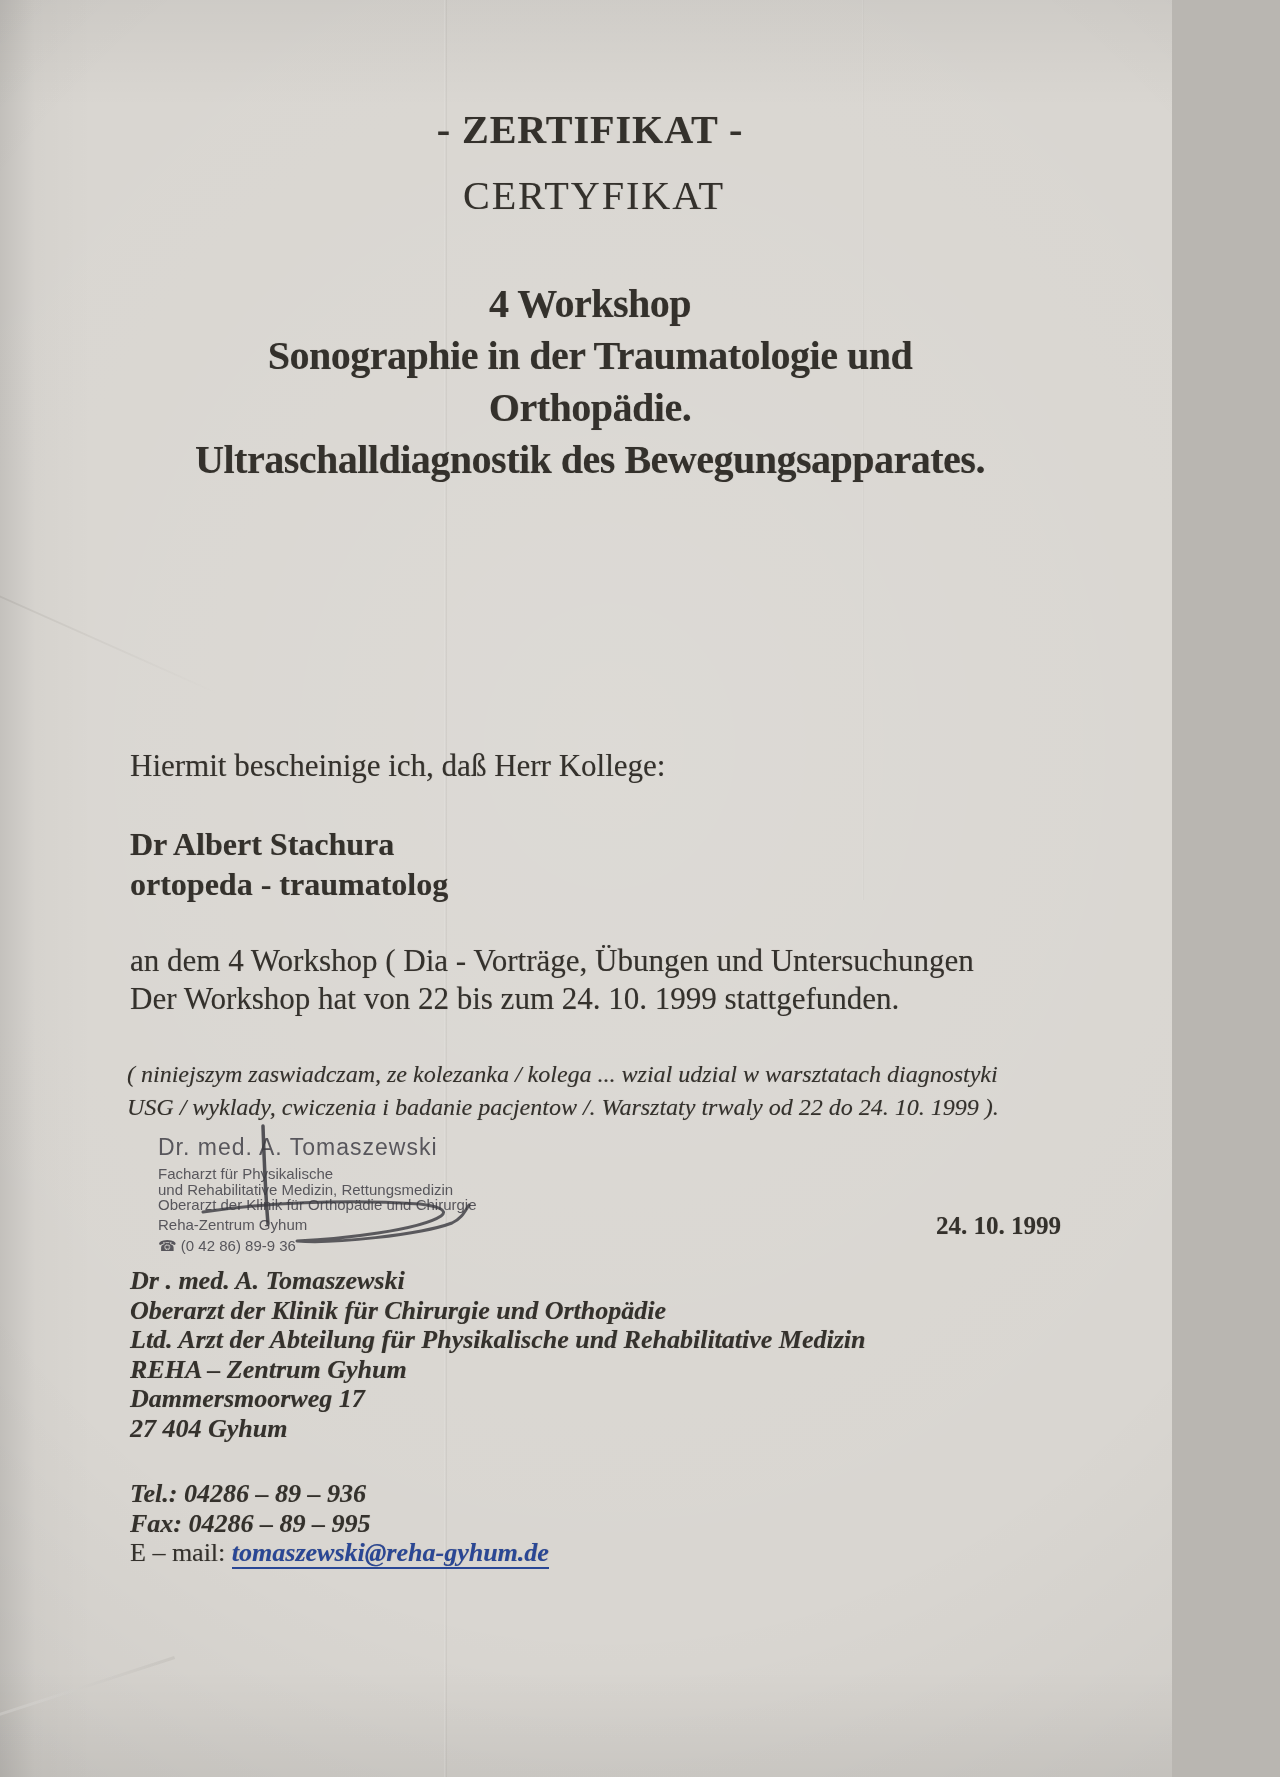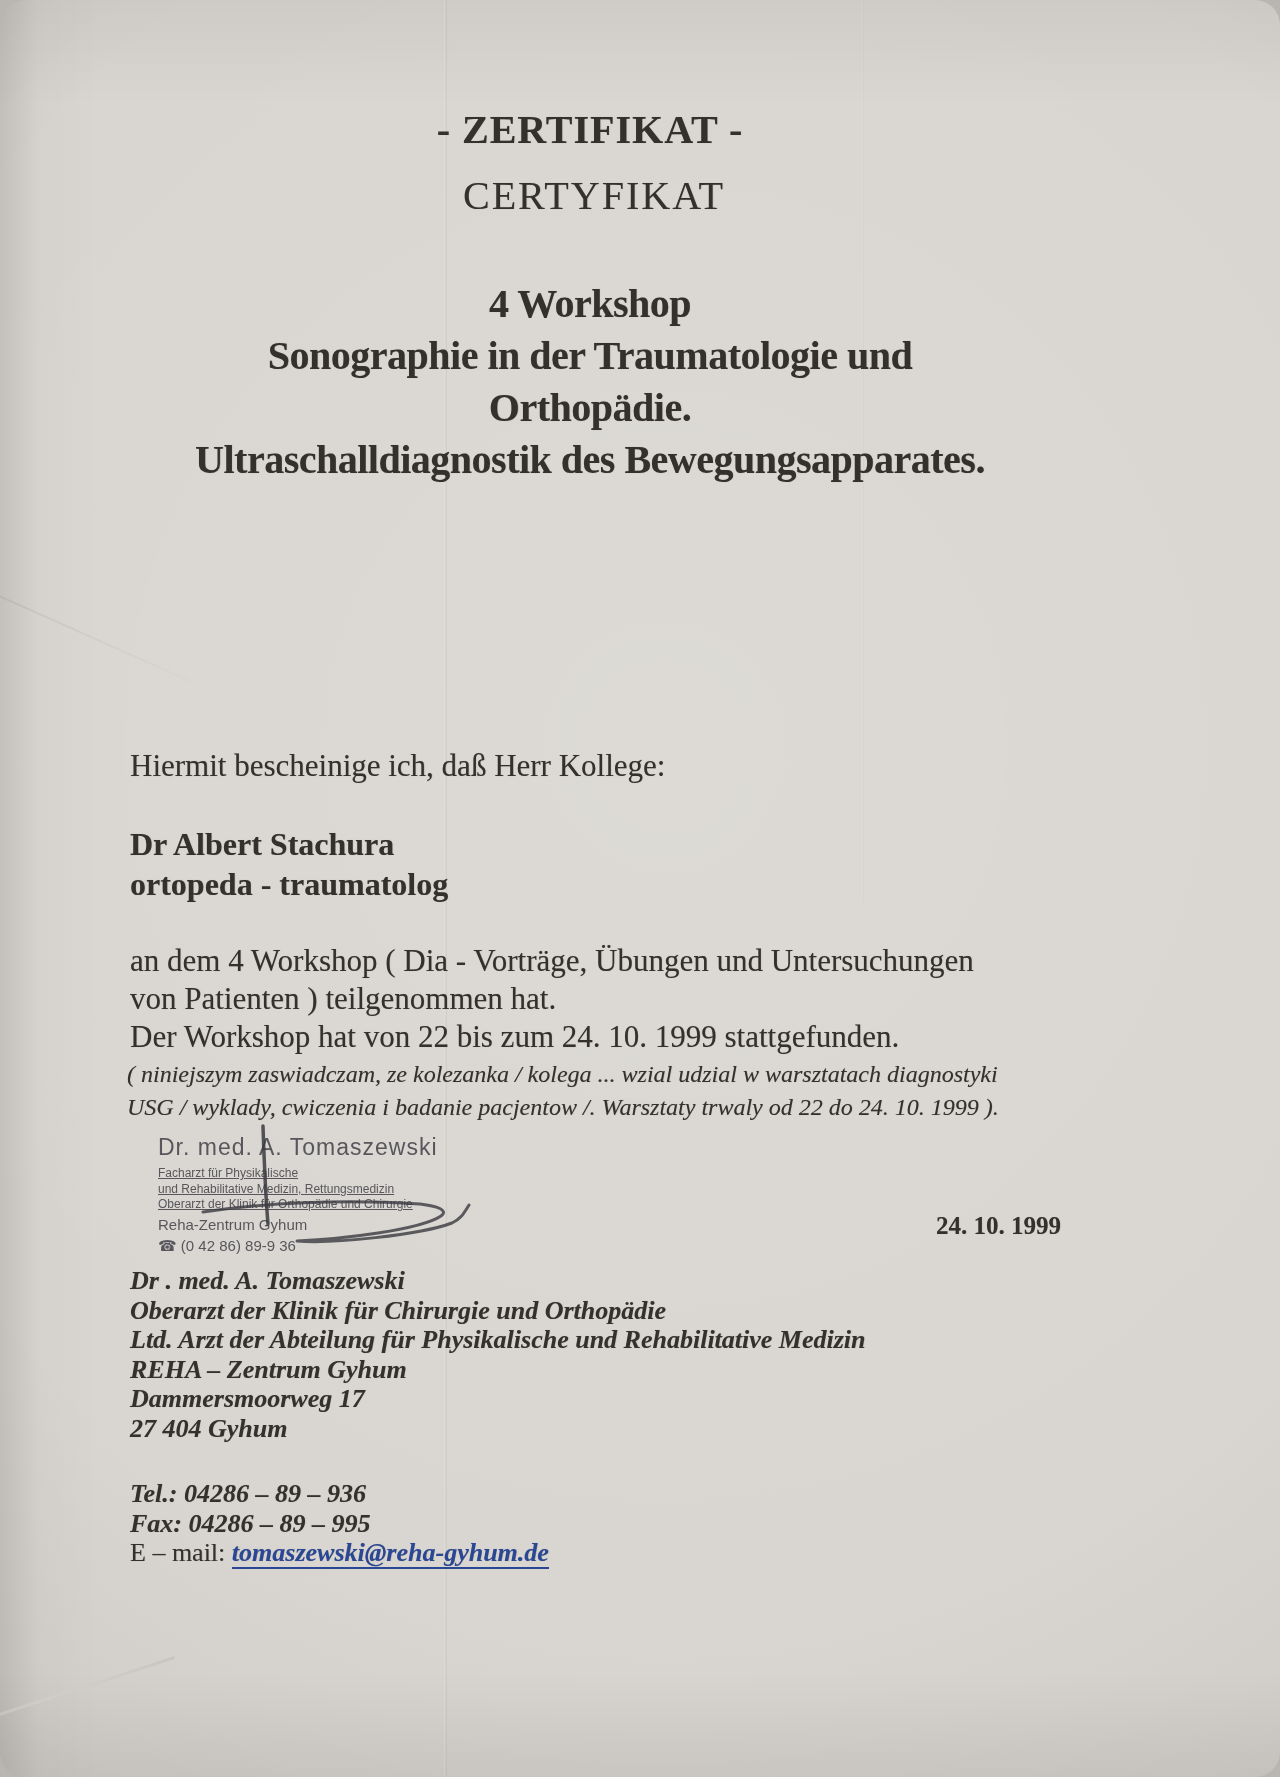--- a/index.html
+++ b/index.html
@@ -1,25 +1,24 @@
 <!DOCTYPE html>
 <html><head>
 <meta charset="utf-8">
 <style>
   html,body{margin:0;padding:0;background:#b9b6b1;}
   .photo{
-    position:relative;width:1280px;height:1777px;overflow:hidden;
+    position:relative;width:1172px;height:1777px;overflow:hidden;
     background:
       radial-gradient(ellipse 120% 90% at 52% 42%, rgba(255,255,255,0.10), rgba(0,0,0,0.0) 55%, rgba(0,0,0,0.09) 100%),
       linear-gradient(90deg, rgba(0,0,0,0.10), rgba(0,0,0,0.02) 3%, rgba(0,0,0,0) 8%),
       linear-gradient(180deg, rgba(0,0,0,0.05), rgba(0,0,0,0) 6%, rgba(0,0,0,0) 94%, rgba(0,0,0,0.06)),
       #d9d6d1;
     font-family:"Liberation Serif", serif;
     color:#34312c;
-    border-radius:25px;
   }
   .crease{position:absolute;pointer-events:none;}
   .crease.v1{left:444px;top:0;width:3px;height:1777px;
     background:linear-gradient(90deg,rgba(255,255,255,0.18),rgba(110,105,98,0.12));}
   .crease.v2{left:862px;top:0;width:2px;height:900px;
     background:linear-gradient(90deg,rgba(255,255,255,0.14),rgba(110,105,98,0.08));}
   .crease.d1{left:-30px;top:640px;width:260px;height:2px;
     background:linear-gradient(90deg,rgba(100,95,88,0.14),rgba(100,95,88,0));transform:rotate(24deg);}
   .crease.d2{left:-40px;top:1690px;width:220px;height:3px;
     background:linear-gradient(90deg,rgba(255,255,255,0.25),rgba(100,95,88,0.10));transform:rotate(-18deg);}
@@ -30,21 +29,21 @@
   .headline{top:278px;font-size:40px;font-weight:bold;line-height:52px;letter-spacing:-0.5px;}
   .subtitle{top:548px;font-size:34px;font-weight:bold;line-height:44px;}
   .block{position:absolute;}
   .salutation{left:130px;top:748px;font-size:31px;}
   .recipient{left:130px;top:824px;font-size:32px;font-weight:bold;line-height:40px;}
   .bodytext{left:130px;top:942px;font-size:31px;line-height:38px;}
   .bodypl{left:127px;top:1058px;font-size:24px;line-height:33px;font-style:italic;}
   .stamp{left:158px;top:1134px;width:336px;text-align:left;
     font-family:"Liberation Sans", sans-serif;color:#4d4c52;text-shadow:none;opacity:0.92;}
   .stamp .s-name{font-size:23px;letter-spacing:1px;margin-bottom:5px;}
-  .stamp .s-small{font-size:12px;line-height:15.5px;text-decoration:underline;}
+  .stamp .s-small{font-size:15px;line-height:15.5px;}
   .stamp .s-reha{font-size:15px;margin-top:3px;}
   .stamp .s-phone{font-size:15px;margin-top:4px;}
   .date{left:936px;top:1212px;font-size:25px;font-weight:bold;}
   .signature{left:130px;top:1266px;font-size:26px;font-weight:bold;font-style:italic;line-height:29.5px;}
   .contact{left:130px;top:1479px;font-size:26px;font-weight:bold;font-style:italic;line-height:29.5px;}
   .email-label{font-weight:normal;font-style:normal;}
   .email-link{color:#2a4795;border-bottom:2.5px solid #2a4795;text-decoration:none;font-weight:bold;font-style:italic;cursor:pointer;}
   .pen{position:absolute;left:0;top:0;pointer-events:none;}
 </style>
 </head>
@@ -72,21 +71,20 @@
 
     <div class="block recipient">
       <div>Dr Albert Stachura</div>
       <div>ortopeda - traumatolog</div>
     </div>
 
     <div class="block salutation">Hiermit bescheinige ich, daß Herr Kollege:</div>
 
     <div class="block bodytext">
       <div>an dem 4 Workshop ( Dia - Vorträge, Übungen und Untersuchungen</div>
-      <div>von Patienten ) teilgenommen hat.</div>
       <div>Der Workshop hat von 22 bis zum 24. 10. 1999 stattgefunden.</div>
     </div>
 
     <div class="block bodypl">
       <div>( niniejszym zaswiadczam, ze kolezanka / kolega ... wzial udzial w warsztatach diagnostyki</div>
       <div>USG / wyklady, cwiczenia i badanie pacjentow /. Warsztaty trwaly od 22 do 24. 10. 1999 ).</div>
     </div>
 
     <div class="block stamp">
       <div class="s-name">Dr. med. A. Tomaszewski</div>

